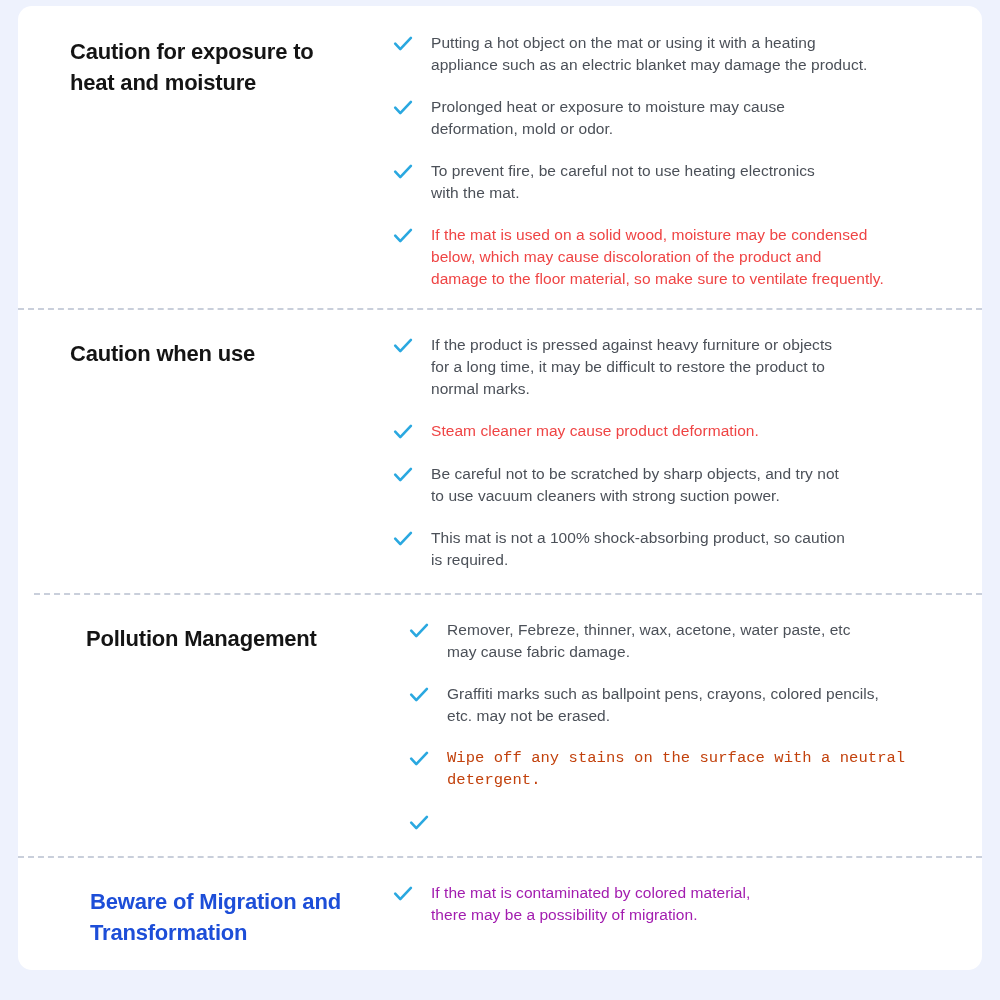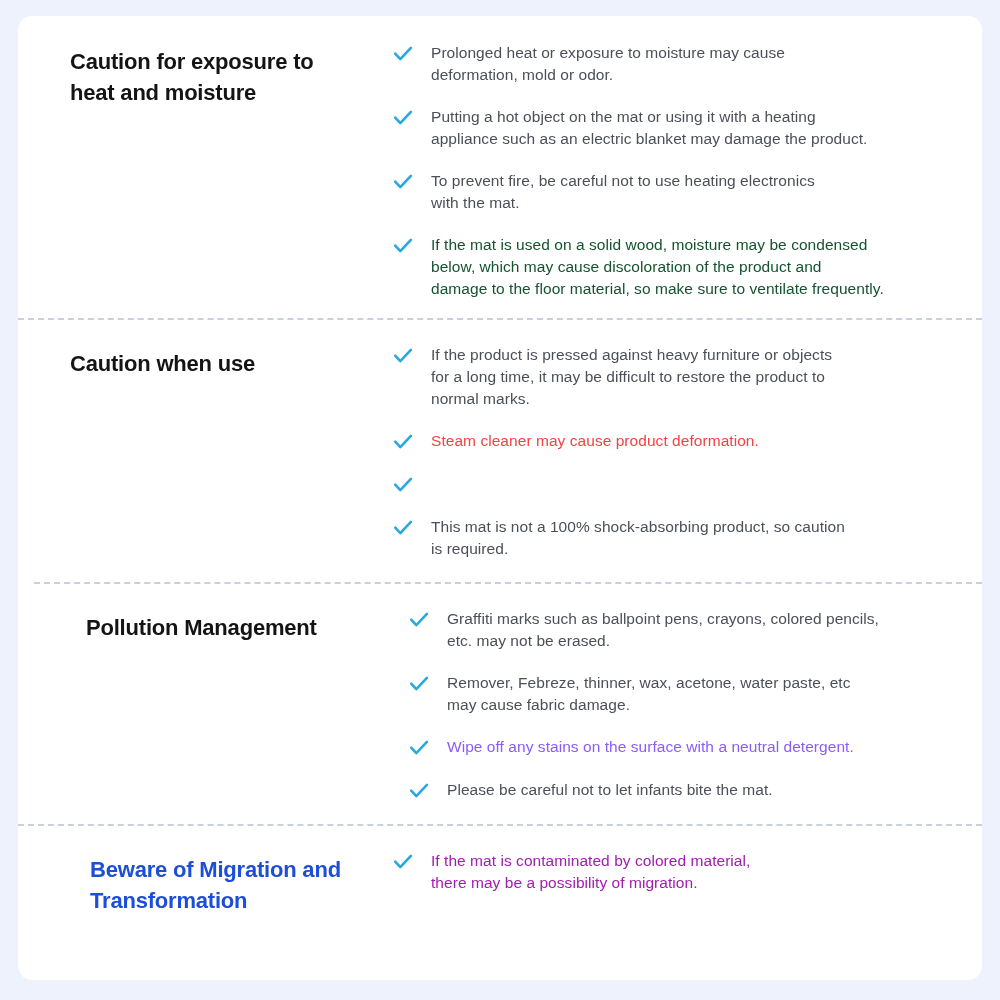--- a/index.html
+++ b/index.html
@@ -11,21 +11,21 @@
     height: 1000px;
     background: #eef2fd;
     font-family: "Liberation Sans", sans-serif;
     -webkit-font-smoothing: antialiased;
     overflow: hidden;
   }
 
   .page-card {
     position: absolute;
     left: 18px;
-    top: 16px;
+    top: 6px;
     width: 964px;
     height: 964px;
     background: #ffffff;
     border-radius: 14px;
     box-sizing: border-box;
     overflow: hidden;
   }
 
   .sections {
     display: block;
@@ -129,51 +129,51 @@
       <h2 class="section-heading" style="white-space: pre-line; color: rgb(20, 20, 20);">Caution for exposure to
 heat and moisture</h2>
     </div>
     <div class="section-items-col">
   <div class="bullet">
     <span class="check-icon">
       <svg width="22" height="22" viewBox="0 0 22 22" aria-hidden="true">
         <path d="M3.2 10.6 L8.3 16.1 L18.9 4.9" fill="none" stroke="#2aa8e0" stroke-width="2.6" stroke-linecap="round" stroke-linejoin="round"></path>
       </svg>
     </span>
+    <span class="bullet-text" style="color: rgb(75, 80, 88);">Putting a hot object on the mat or using it with a heating
+appliance such as an electric blanket may damage the product.</span>
+  </div>
+
+  <div class="bullet">
+    <span class="check-icon">
+      <svg width="22" height="22" viewBox="0 0 22 22" aria-hidden="true">
+        <path d="M3.2 10.6 L8.3 16.1 L18.9 4.9" fill="none" stroke="#2aa8e0" stroke-width="2.6" stroke-linecap="round" stroke-linejoin="round"></path>
+      </svg>
+    </span>
     <span class="bullet-text" style="color: rgb(75, 80, 88);">Prolonged heat or exposure to moisture may cause
 deformation, mold or odor.</span>
   </div>
 
   <div class="bullet">
     <span class="check-icon">
       <svg width="22" height="22" viewBox="0 0 22 22" aria-hidden="true">
         <path d="M3.2 10.6 L8.3 16.1 L18.9 4.9" fill="none" stroke="#2aa8e0" stroke-width="2.6" stroke-linecap="round" stroke-linejoin="round"></path>
       </svg>
     </span>
-    <span class="bullet-text" style="color: rgb(75, 80, 88);">Putting a hot object on the mat or using it with a heating
-appliance such as an electric blanket may damage the product.</span>
-  </div>
-
-  <div class="bullet">
-    <span class="check-icon">
-      <svg width="22" height="22" viewBox="0 0 22 22" aria-hidden="true">
-        <path d="M3.2 10.6 L8.3 16.1 L18.9 4.9" fill="none" stroke="#2aa8e0" stroke-width="2.6" stroke-linecap="round" stroke-linejoin="round"></path>
-      </svg>
-    </span>
     <span class="bullet-text" style="color: rgb(75, 80, 88);">To prevent fire, be careful not to use heating electronics
 with the mat.</span>
   </div>
 
   <div class="bullet">
     <span class="check-icon">
       <svg width="22" height="22" viewBox="0 0 22 22" aria-hidden="true">
         <path d="M3.2 10.6 L8.3 16.1 L18.9 4.9" fill="none" stroke="#2aa8e0" stroke-width="2.6" stroke-linecap="round" stroke-linejoin="round"></path>
       </svg>
     </span>
-    <span class="bullet-text" style="color: #14532d;">If the mat is used on a solid wood, moisture may be condensed
+    <span class="bullet-text" style="color: #ef4444;">If the mat is used on a solid wood, moisture may be condensed
 below, which may cause discoloration of the product and
 damage to the floor material, so make sure to ventilate frequently.</span>
   </div>
 </div>
   </div>
 
   <div class="section section-2">
     <div class="section-divider" style="border-top-color: rgb(201, 207, 219);"></div>
     <div class="section-heading-col">
       <h2 class="section-heading" style="white-space: pre-line; color: rgb(20, 20, 20);">Caution when use</h2>
@@ -198,20 +198,22 @@
     </span>
     <span class="bullet-text" style="color: #ef4444;">Steam cleaner may cause product deformation.</span>
   </div>
 
   <div class="bullet">
     <span class="check-icon">
       <svg width="22" height="22" viewBox="0 0 22 22" aria-hidden="true">
         <path d="M3.2 10.6 L8.3 16.1 L18.9 4.9" fill="none" stroke="#2aa8e0" stroke-width="2.6" stroke-linecap="round" stroke-linejoin="round"></path>
       </svg>
     </span>
+    <span class="bullet-text" style="color: rgb(75, 80, 88);">Be careful not to be scratched by sharp objects, and try not
+to use vacuum cleaners with strong suction power.</span>
   </div>
 
   <div class="bullet">
     <span class="check-icon">
       <svg width="22" height="22" viewBox="0 0 22 22" aria-hidden="true">
         <path d="M3.2 10.6 L8.3 16.1 L18.9 4.9" fill="none" stroke="#2aa8e0" stroke-width="2.6" stroke-linecap="round" stroke-linejoin="round"></path>
       </svg>
     </span>
     <span class="bullet-text" style="color: rgb(75, 80, 88);">This mat is not a 100% shock-absorbing product, so caution
 is required.</span>
@@ -224,50 +226,49 @@
     <div class="section-heading-col">
       <h2 class="section-heading" style="white-space: pre-line; color: rgb(20, 20, 20);">Pollution Management</h2>
     </div>
     <div class="section-items-col">
   <div class="bullet">
     <span class="check-icon">
       <svg width="22" height="22" viewBox="0 0 22 22" aria-hidden="true">
         <path d="M3.2 10.6 L8.3 16.1 L18.9 4.9" fill="none" stroke="#2aa8e0" stroke-width="2.6" stroke-linecap="round" stroke-linejoin="round"></path>
       </svg>
     </span>
+    <span class="bullet-text" style="color: rgb(75, 80, 88);">Remover, Febreze, thinner, wax, acetone, water paste, etc
+may cause fabric damage.</span>
+  </div>
+
+  <div class="bullet">
+    <span class="check-icon">
+      <svg width="22" height="22" viewBox="0 0 22 22" aria-hidden="true">
+        <path d="M3.2 10.6 L8.3 16.1 L18.9 4.9" fill="none" stroke="#2aa8e0" stroke-width="2.6" stroke-linecap="round" stroke-linejoin="round"></path>
+      </svg>
+    </span>
     <span class="bullet-text" style="color: rgb(75, 80, 88);">Graffiti marks such as ballpoint pens, crayons, colored pencils,
 etc. may not be erased.</span>
   </div>
 
   <div class="bullet">
     <span class="check-icon">
       <svg width="22" height="22" viewBox="0 0 22 22" aria-hidden="true">
         <path d="M3.2 10.6 L8.3 16.1 L18.9 4.9" fill="none" stroke="#2aa8e0" stroke-width="2.6" stroke-linecap="round" stroke-linejoin="round"></path>
       </svg>
     </span>
-    <span class="bullet-text" style="color: rgb(75, 80, 88);">Remover, Febreze, thinner, wax, acetone, water paste, etc
-may cause fabric damage.</span>
-  </div>
-
-  <div class="bullet">
-    <span class="check-icon">
-      <svg width="22" height="22" viewBox="0 0 22 22" aria-hidden="true">
-        <path d="M3.2 10.6 L8.3 16.1 L18.9 4.9" fill="none" stroke="#2aa8e0" stroke-width="2.6" stroke-linecap="round" stroke-linejoin="round"></path>
-      </svg>
-    </span>
-    <span class="bullet-text" style="color: #8b5cf6;">Wipe off any stains on the surface with a neutral detergent.</span>
-  </div>
-
-  <div class="bullet">
-    <span class="check-icon">
-      <svg width="22" height="22" viewBox="0 0 22 22" aria-hidden="true">
-        <path d="M3.2 10.6 L8.3 16.1 L18.9 4.9" fill="none" stroke="#2aa8e0" stroke-width="2.6" stroke-linecap="round" stroke-linejoin="round"></path>
-      </svg>
-    </span>
-    <span class="bullet-text" style="color: rgb(75, 80, 88);">Please be careful not to let infants bite the mat.</span>
+    <span class="bullet-text" style="color: #c2410c; font-family: Liberation Mono, monospace;">Wipe off any stains on the surface with a neutral detergent.</span>
+  </div>
+
+  <div class="bullet">
+    <span class="check-icon">
+      <svg width="22" height="22" viewBox="0 0 22 22" aria-hidden="true">
+        <path d="M3.2 10.6 L8.3 16.1 L18.9 4.9" fill="none" stroke="#2aa8e0" stroke-width="2.6" stroke-linecap="round" stroke-linejoin="round"></path>
+      </svg>
+    </span>
   </div>
 </div>
   </div>
 
   <div class="section section-4">
     <div class="section-divider" style="border-top-color: rgb(201, 207, 219);"></div>
     <div class="section-heading-col">
       <h2 class="section-heading" style="white-space: pre-line; color: #1d4ed8; margin-left: 20px;">Beware of Migration and
 Transformation</h2>
     </div>

